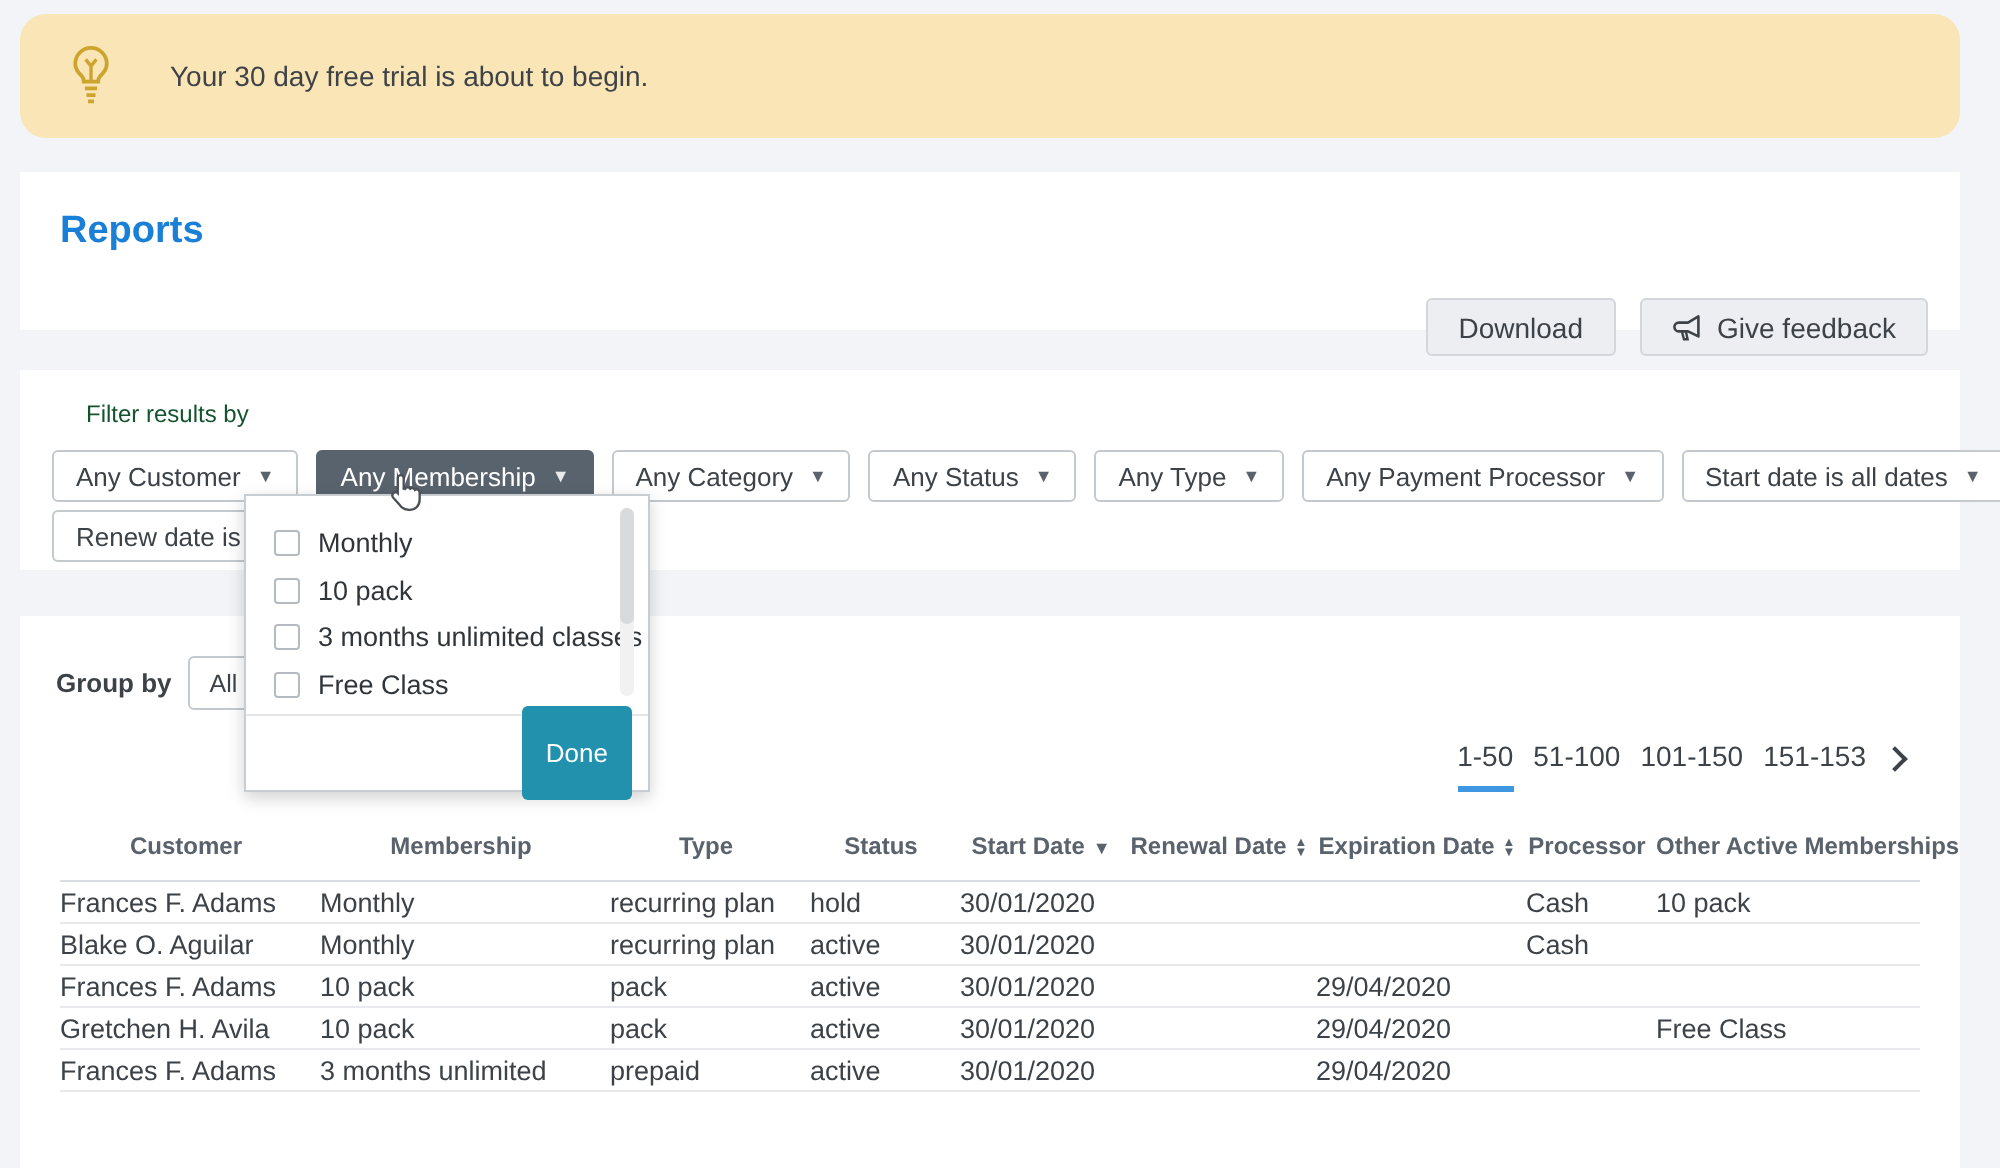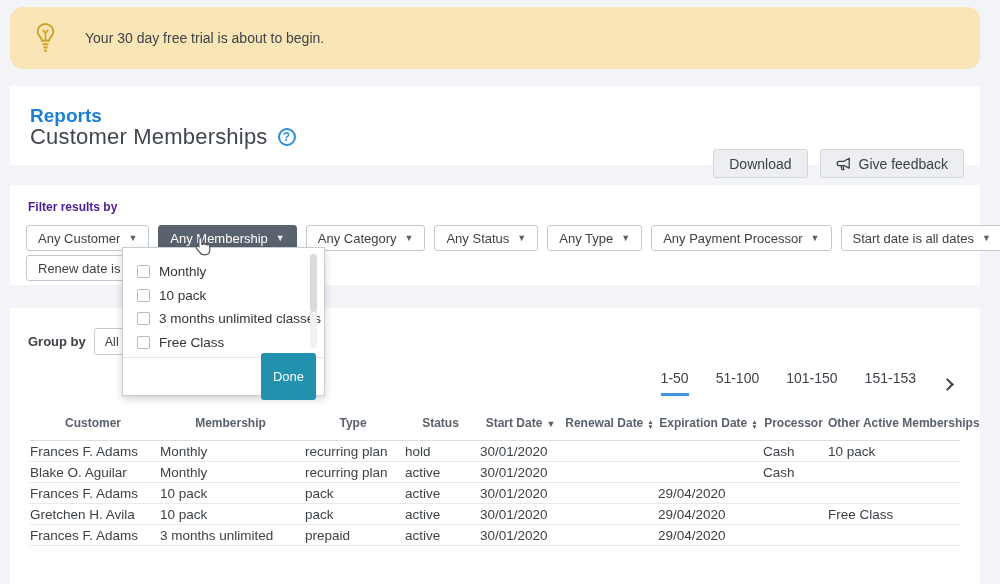--- a/index.html
+++ b/index.html
@@ -36,21 +36,21 @@
   }
   .header-buttons { position:absolute; right:16px; top:36px; display:flex; gap:12px; }
   .gray-btn {
     height:29px; background:#eceef1; border:1px solid #d3d7db; border-radius:3px;
     font-size:14px; color:#3c4247; padding:0 15px; display:flex; align-items:center;
     gap:7px; cursor:pointer; font-family:"Liberation Sans",sans-serif;margin-top:27px;
   }
 
   
   .filter-card { top:185px; height:100px; }
-  .filter-label { position:absolute; left:18px; top:15px; font-size:12px; font-weight:bold; color:#4c1d95; }
+  .filter-label { position:absolute; left:33px; top:15px; font-size:12px; font-weight:normal; color:#14532d; }
   .filter-row1 { position:absolute; left:16px; top:40px; display:flex; gap:9px; }
   .filter-row2 { position:absolute; left:16px; top:70px; display:flex; }
   .filter-btn {
     height:26px; background:#fff; border:1px solid #c4c9ce; border-radius:3px;
     font-size:13px; color:#3c4247; padding:0 11px; display:flex; align-items:center;
     gap:8px; cursor:pointer; white-space:nowrap; font-family:"Liberation Sans",sans-serif;
   }
   .filter-btn .caret { font-size:9px; color:#5a626c; }
   .filter-btn.active { background:#59636d; border-color:#59636d; color:#fff; }
   .filter-btn.active .caret { color:#e8eaec; }
@@ -86,21 +86,21 @@
 
   
   .table-card { top:308px; height:276px; overflow:hidden; }
   .groupby-row { position:absolute; left:18px; top:20px; display:flex; align-items:center; gap:8px; }
   .groupby-label { font-size:13px; font-weight:bold; color:#3c4247; }
   .groupby-select {
     height:27px; min-width:88px; background:#fff; border:1px solid #c4c9ce; border-radius:3px;
     font-size:12.5px; color:#3c4247; display:flex; align-items:center; padding:0 10px; gap:10px;
     cursor:pointer;
   }
-  .pagination { position:absolute; right:28px; top:62px; display:flex; align-items:flex-end; gap:27px; }
+  .pagination { position:absolute; right:28px; top:62px; display:flex; align-items:center; gap:10px; }
   .page-link { font-size:14px; color:#3c4247; padding-bottom:7px; cursor:pointer; border-bottom:3px solid transparent; }
   .page-link.active { border-bottom-color:#3e97e0; }
   .next-chevron { width:9px; height:9px; border-top:2px solid #3c4247; border-right:2px solid #3c4247;
     transform:rotate(45deg); margin-bottom:7px; cursor:pointer; }
 
   table.report { position:absolute; left:20px; top:100px; width:930px; border-collapse:collapse; table-layout:fixed; }
   table.report th {
     font-size:12px; font-weight:bold; color:#5a626c; text-align:center;
     padding:8px 4px 10px 0; border-bottom:1px solid #dadde1; white-space:nowrap;
   }
@@ -125,24 +125,20 @@
       <path d="M12 2.5 a7 7 0 0 1 7 7 c0 2.7-1.6 4.3-2.9 5.5 -.7.7-.9 1.5-.9 2.5 h-6.4 c0-1-.2-1.8-.9-2.5 C6.6 13.8 5 12.2 5 9.5 a7 7 0 0 1 7-7 Z" fill="none" stroke="#cda42e" stroke-width="1.7"></path>
       <path d="M9.6 7.6 l2.4 3 2.4-3 M12 10.6 v6.4" fill="none" stroke="#cda42e" stroke-width="1.5"></path>
       <path d="M9.3 20.5 h5.4 M10 23.5 h4 M10.7 26.3 h2.6" stroke="#cda42e" stroke-width="1.7" fill="none"></path>
     </svg>
   </span>
   <span class="banner-text">Your 30 day free trial is about to begin.</span>
 </div>
 
 <div class="card header-card">
   <a class="breadcrumb">Reports</a>
-  <div class="title-row">
-    <h1 class="page-title">Customer Memberships</h1>
-    <span class="help-icon">?</span>
-  </div>
   <div class="header-buttons">
     <button class="gray-btn">
       <span>Download</span>
     </button>
     <button class="gray-btn">
       <span style="display:flex;">
         <svg width="16" height="16" viewBox="0 0 16 16">
           <path d="M13.2 2.2 v10 L8 9.7 H3.4 a2 2 0 0 1 0-4.4 H8 Z" fill="none" stroke="#3c4247" stroke-width="1.3" stroke-linejoin="round"></path>
           <path d="M5 10 l1 3.6 h1.8 L7 10" fill="none" stroke="#3c4247" stroke-width="1.2"></path>
         </svg>

